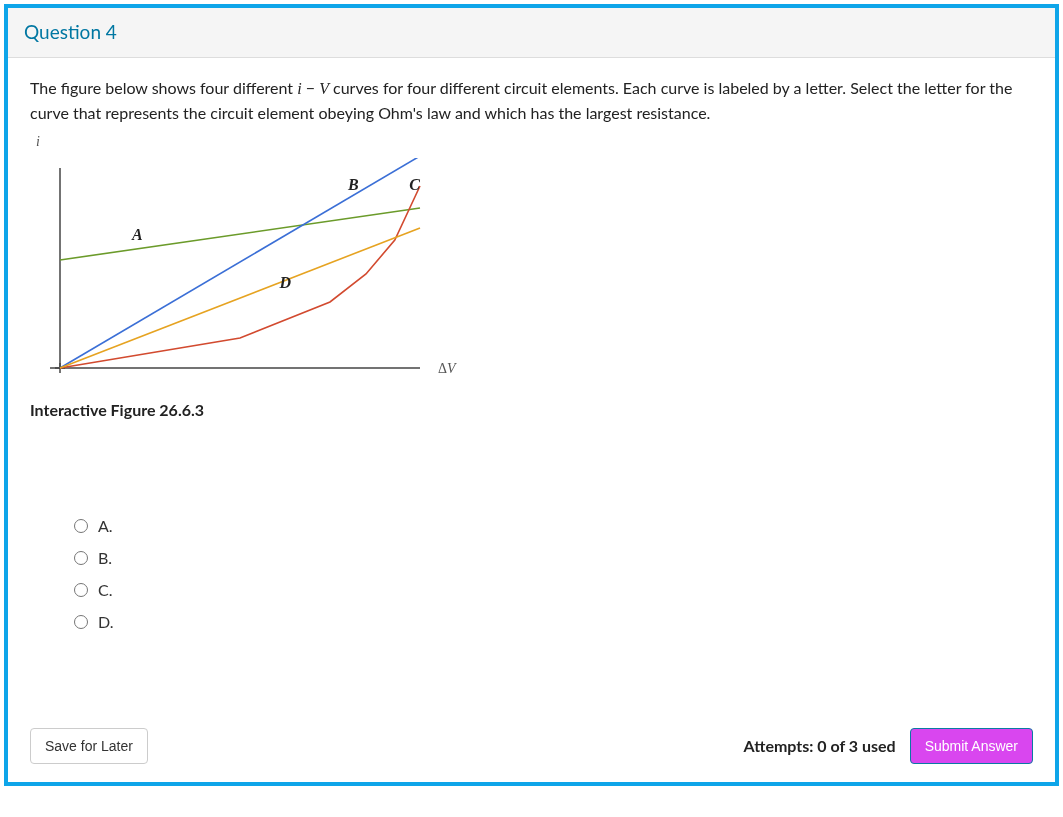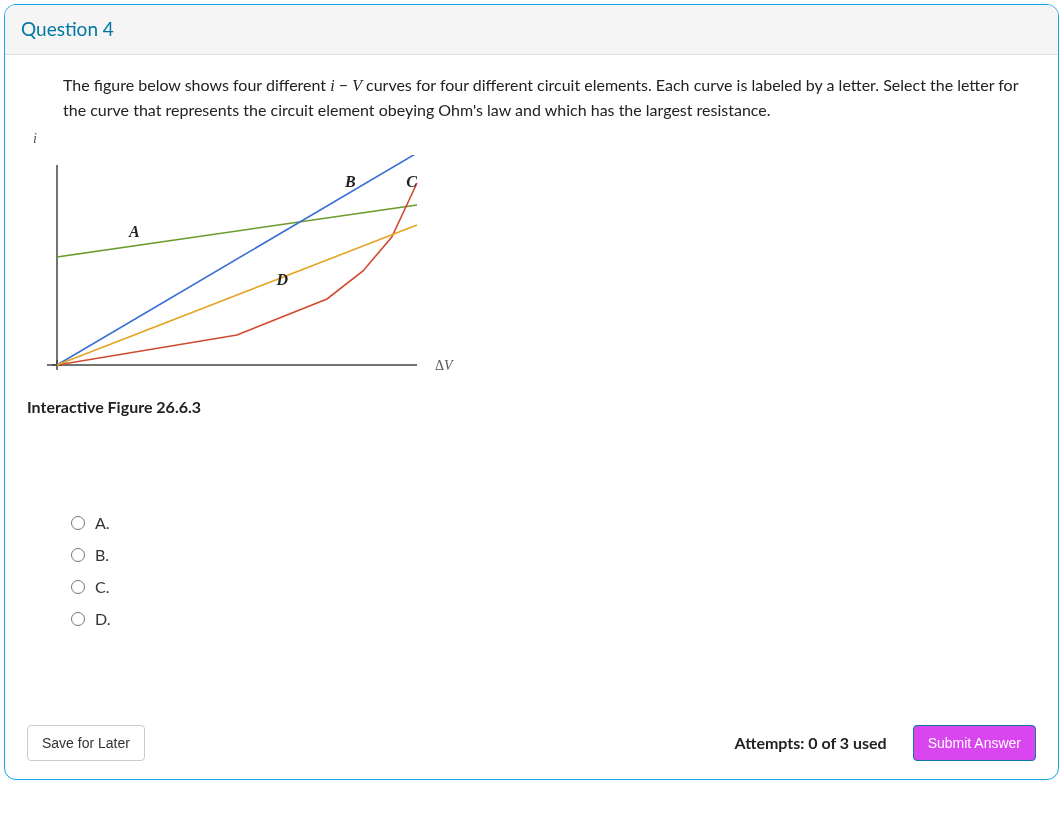--- a/index.html
+++ b/index.html
@@ -5,42 +5,41 @@
     * { box-sizing: border-box; margin: 0; padding: 0; }
     body {
       font-family: "Lato", "Helvetica Neue", Helvetica, Arial, sans-serif;
       background: #fff;
       color: #333;
       font-size: 15px;
       line-height: 1.5;
       padding: 4px;
     }
     .question-card {
-      border: 1px solid #0ea5e9;
-      border-radius: 12px;
+      border: 4px solid #0ea5e9;
+      border-radius: 0;
       background: #fff;
       width: 1055px;
       overflow: hidden;
     }
     .question-header {
       background: #f5f5f5;
       border-bottom: 1px solid #ddd;
       padding: 10px 16px;
       color: #0077a2;
       font-size: 19px;
       font-weight: 400;
     }
     .question-body {
       padding: 18px 22px;
     }
     .prompt {
       font-size: 16px;
       color: #222;
       margin-bottom: 6px;
-      margin-left: 36px;
     }
     .prompt .italic { font-style: italic; font-family: "Times New Roman", serif; }
     .yaxis-label {
       font-style: italic;
       font-family: "Times New Roman", serif;
       font-size: 14px;
       color: #555;
       margin-bottom: 2px;
       padding-left: 6px;
     }
@@ -87,21 +86,21 @@
       color: #333;
     }
     .btn-primary {
       background: #d946ef;
       border-color: #0a7aa3;
       color: #fff;
     }
     .right-group {
       display: flex;
       align-items: center;
-      gap: 26px;
+      gap: 14px;
     }
     .attempts {
       font-weight: 700;
       font-size: 16px;
       color: #222;
     }
     svg.chart { display: block; }
     .chart-label {
       font-style: italic;
       font-weight: 700;

